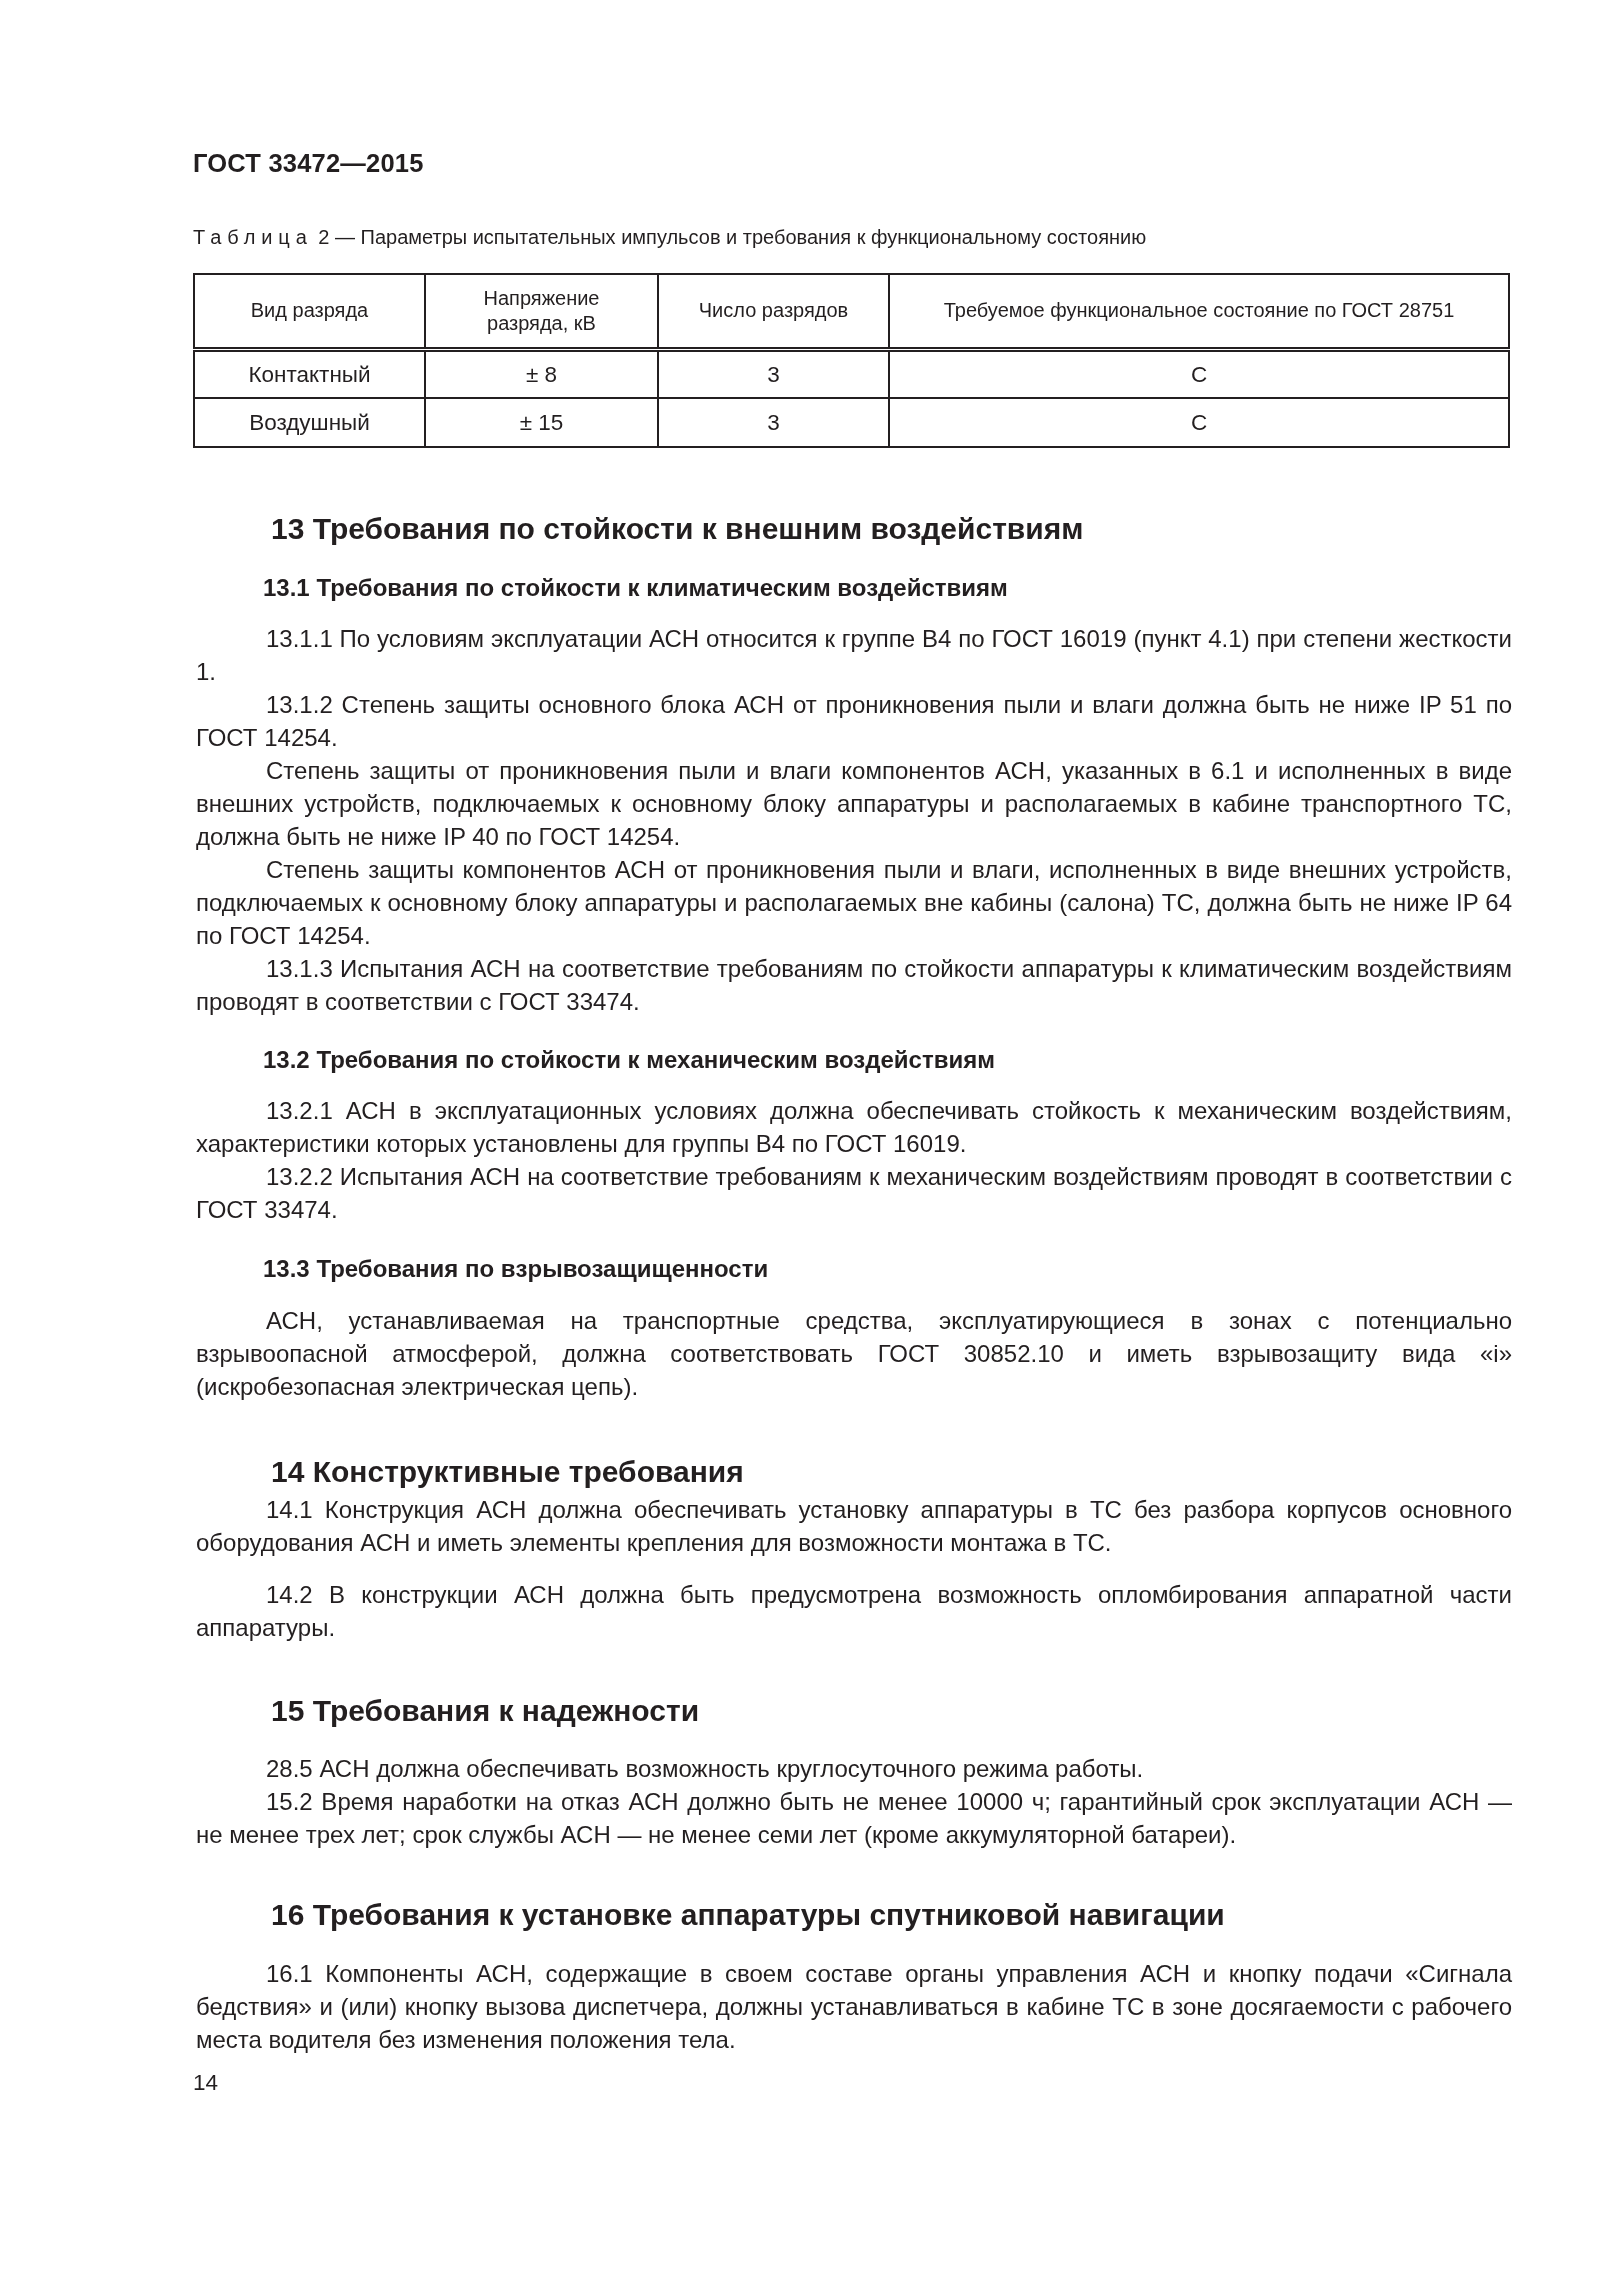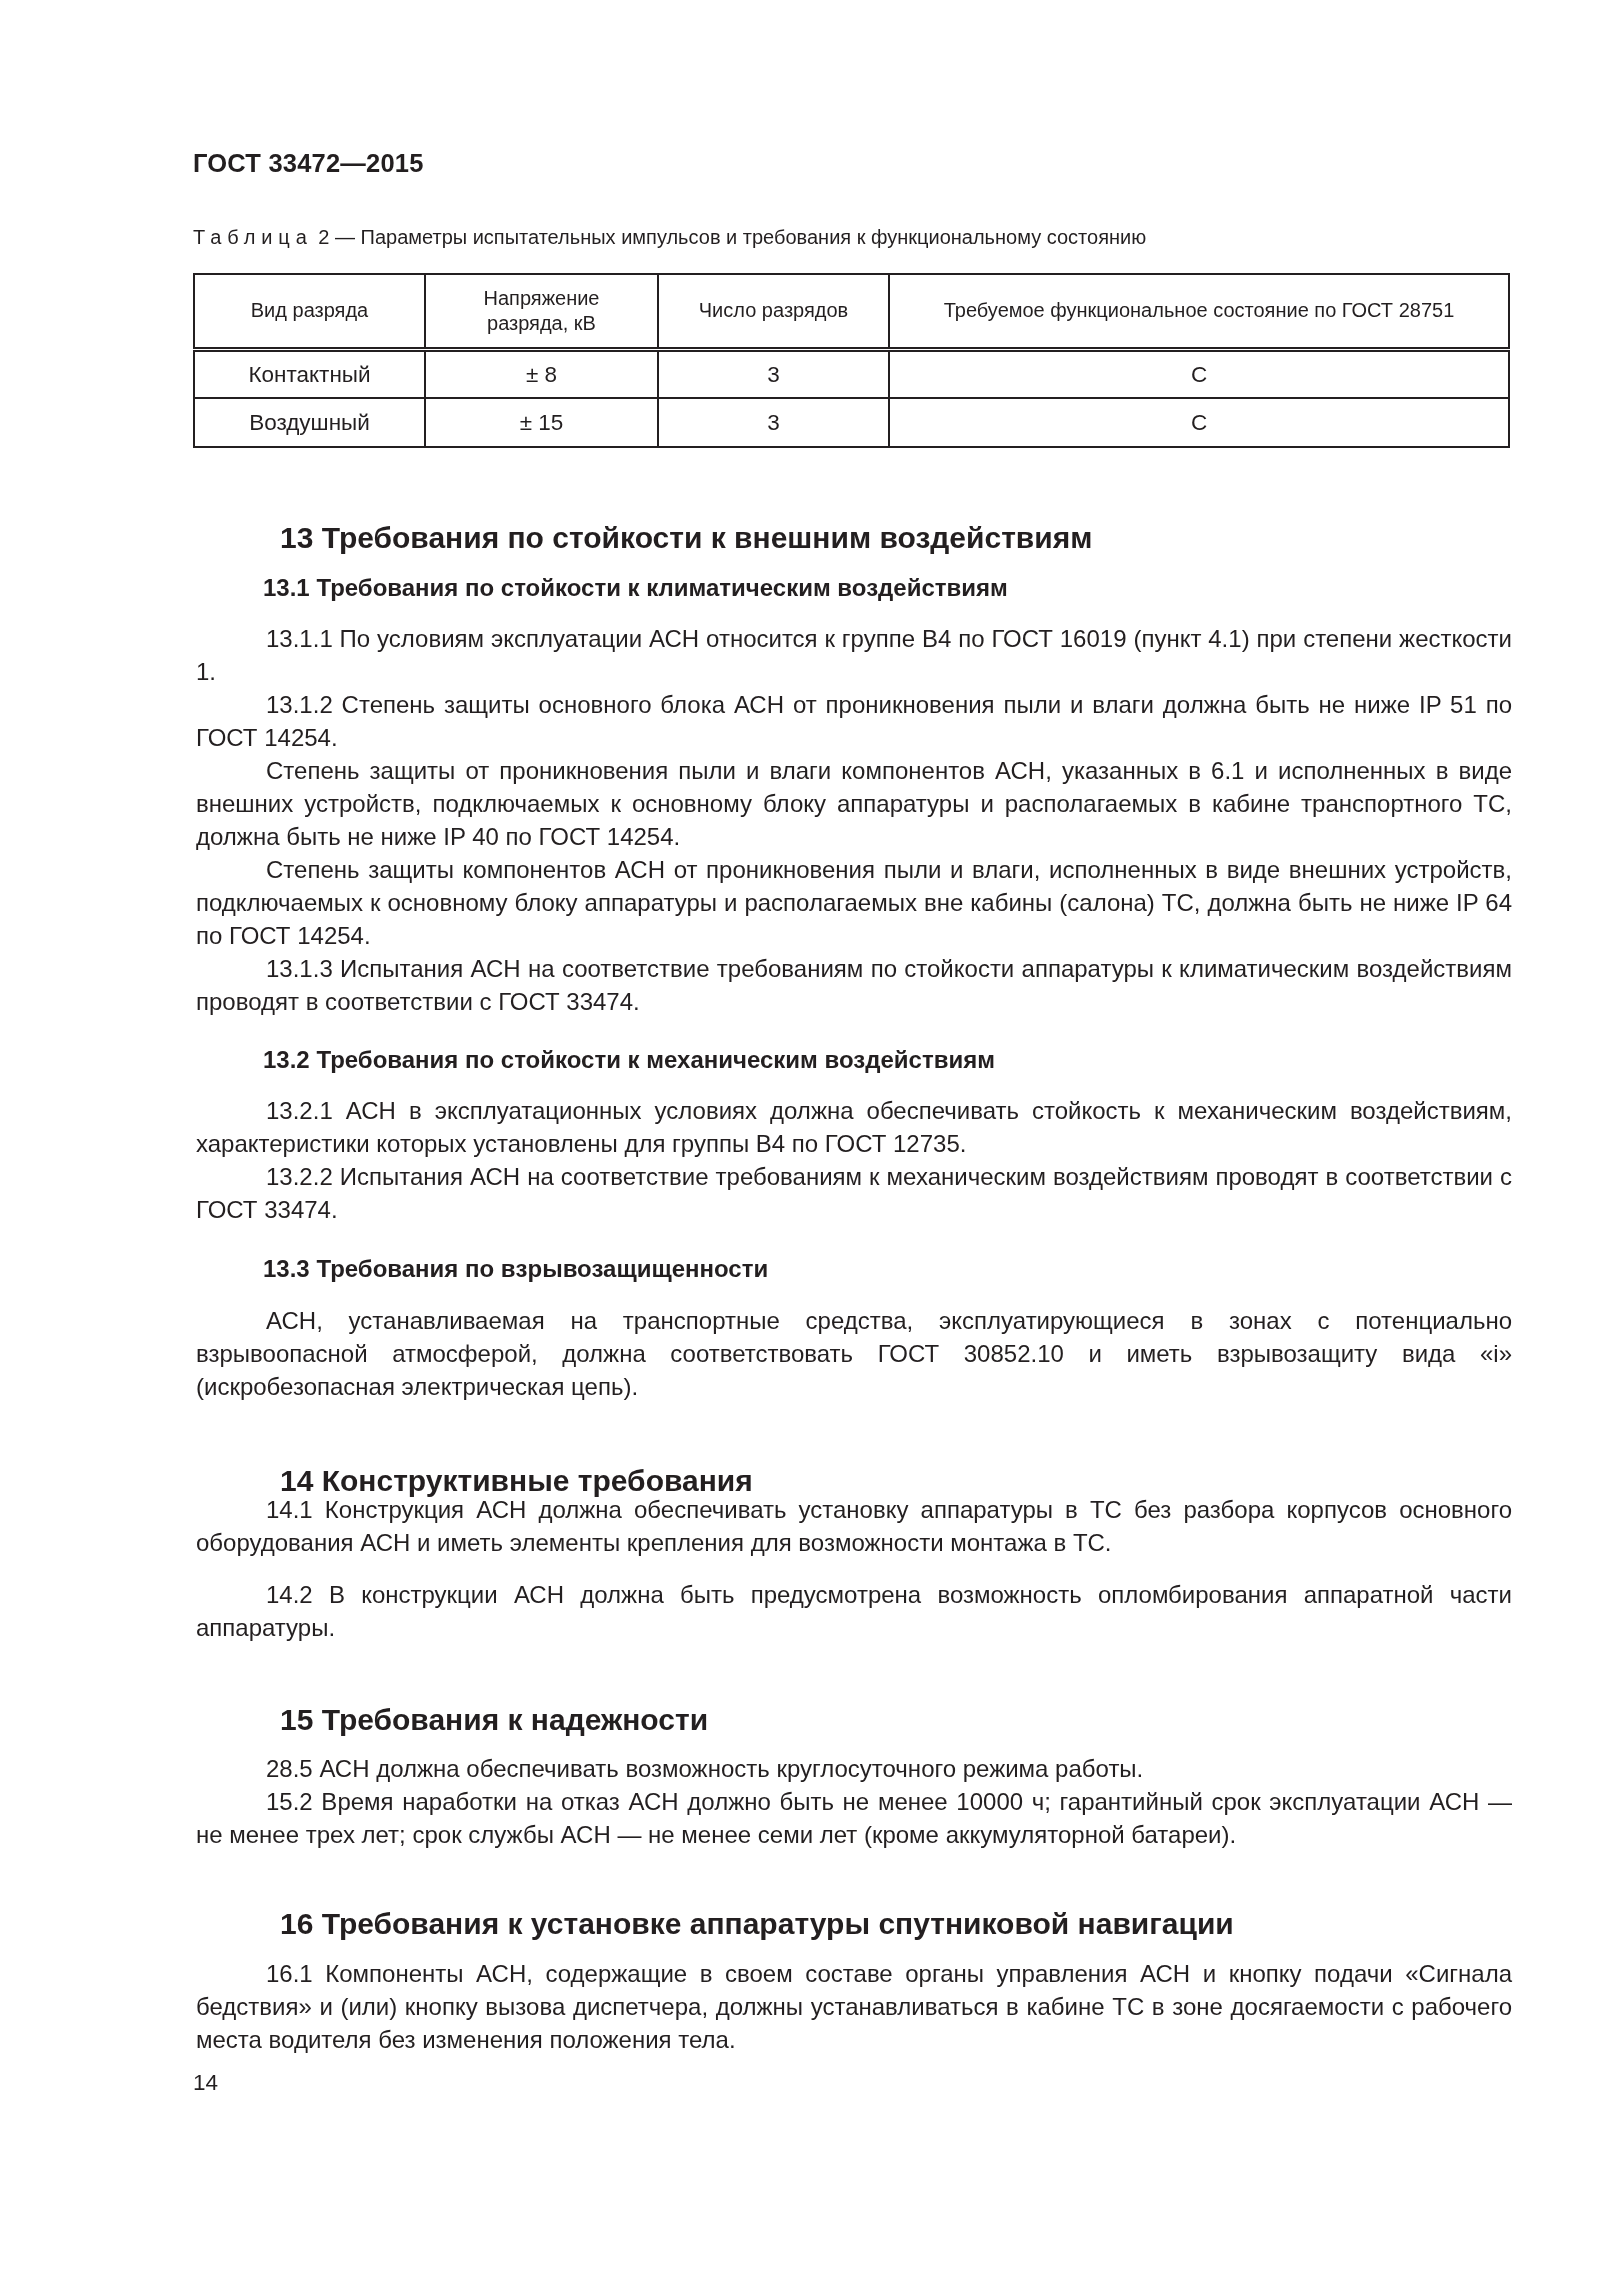--- a/index.html
+++ b/index.html
@@ -68,21 +68,21 @@
     }
     table.params tbody tr.row-1 td {
       height: 45px;
     }
     .section-h1 {
       position: absolute;
       left: 70px;
       font-weight: bold;
       font-size: 30px;
       white-space: nowrap;
-      margin: 17px;
+      margin: 8px;
     }
     .section-h2 {
       position: absolute;
       left: 70px;
       font-weight: bold;
       font-size: 24px;
       white-space: nowrap;
       margin: 0;
     }
     .para {
@@ -148,21 +148,21 @@
   <h2 class="section-h2" style="top:574px">13.1 Требования по стойкости к климатическим воздействиям</h2>
 
   <p class="para" style="top:619px">13.1.1 По условиям эксплуатации АСН относится к группе В4 по ГОСТ 16019 (пункт 4.1) при сте­пени жесткости 1.</p>
   <p class="para" style="top:685px">13.1.2 Степень защиты основного блока АСН от проникновения пыли и влаги должна быть не ниже IP 51 по ГОСТ 14254.</p>
   <p class="para" style="top:751px">Степень защиты от проникновения пыли и влаги компонентов АСН, указанных в 6.1 и исполнен­ных в виде внешних устройств, подключаемых к основному блоку аппаратуры и располагаемых в каби­не транспортного ТС, должна быть не ниже IP 40 по ГОСТ 14254.</p>
   <p class="para" style="top:850px">Степень защиты компонентов АСН от проникновения пыли и влаги, исполненных в виде внешних устройств, подключаемых к основному блоку аппаратуры и располагаемых вне кабины (салона) ТС, должна быть не ниже IP 64 по ГОСТ 14254.</p>
   <p class="para" style="top:949px">13.1.3 Испытания АСН на соответствие требованиям по стойкости аппаратуры к климатическим воздействиям проводят в соответствии с ГОСТ 33474.</p>
 
   <h2 class="section-h2" style="top:1046px">13.2 Требования по стойкости к механическим воздействиям</h2>
 
-  <p class="para" style="top:1091px">13.2.1 АСН в эксплуатационных условиях должна обеспечивать стойкость к механическим воз­действиям, характеристики которых установлены для группы В4 по ГОСТ 12735.</p>
+  <p class="para" style="top:1091px">13.2.1 АСН в эксплуатационных условиях должна обеспечивать стойкость к механическим воз­действиям, характеристики которых установлены для группы В4 по ГОСТ 16019.</p>
   <p class="para" style="top:1157px">13.2.2 Испытания АСН на соответствие требованиям к механическим воздействиям проводят в соответствии с ГОСТ 33474.</p>
 
   <h2 class="section-h2" style="top:1255px">13.3 Требования по взрывозащищенности</h2>
 
   <p class="para" style="top:1301px">АСН, устанавливаемая на транспортные средства, эксплуатирующиеся в зонах с потенциально взрывоопасной атмосферой, должна соответствовать ГОСТ 30852.10 и иметь взрывозащиту вида «i» (искробезопасная электрическая цепь).</p>
 
   <h1 class="section-h1" style="top:1447px">14 Конструктивные требования</h1>
 
   <p class="para" style="top:1490px">14.1 Конструкция АСН должна обеспечивать установку аппаратуры в ТС без разбора корпусов основного оборудования АСН и иметь элементы крепления для возможности монтажа в ТС.</p>
   <p class="para" style="top:1575px">14.2 В конструкции АСН должна быть предусмотрена возможность опломбирования аппаратной части аппаратуры.</p>

